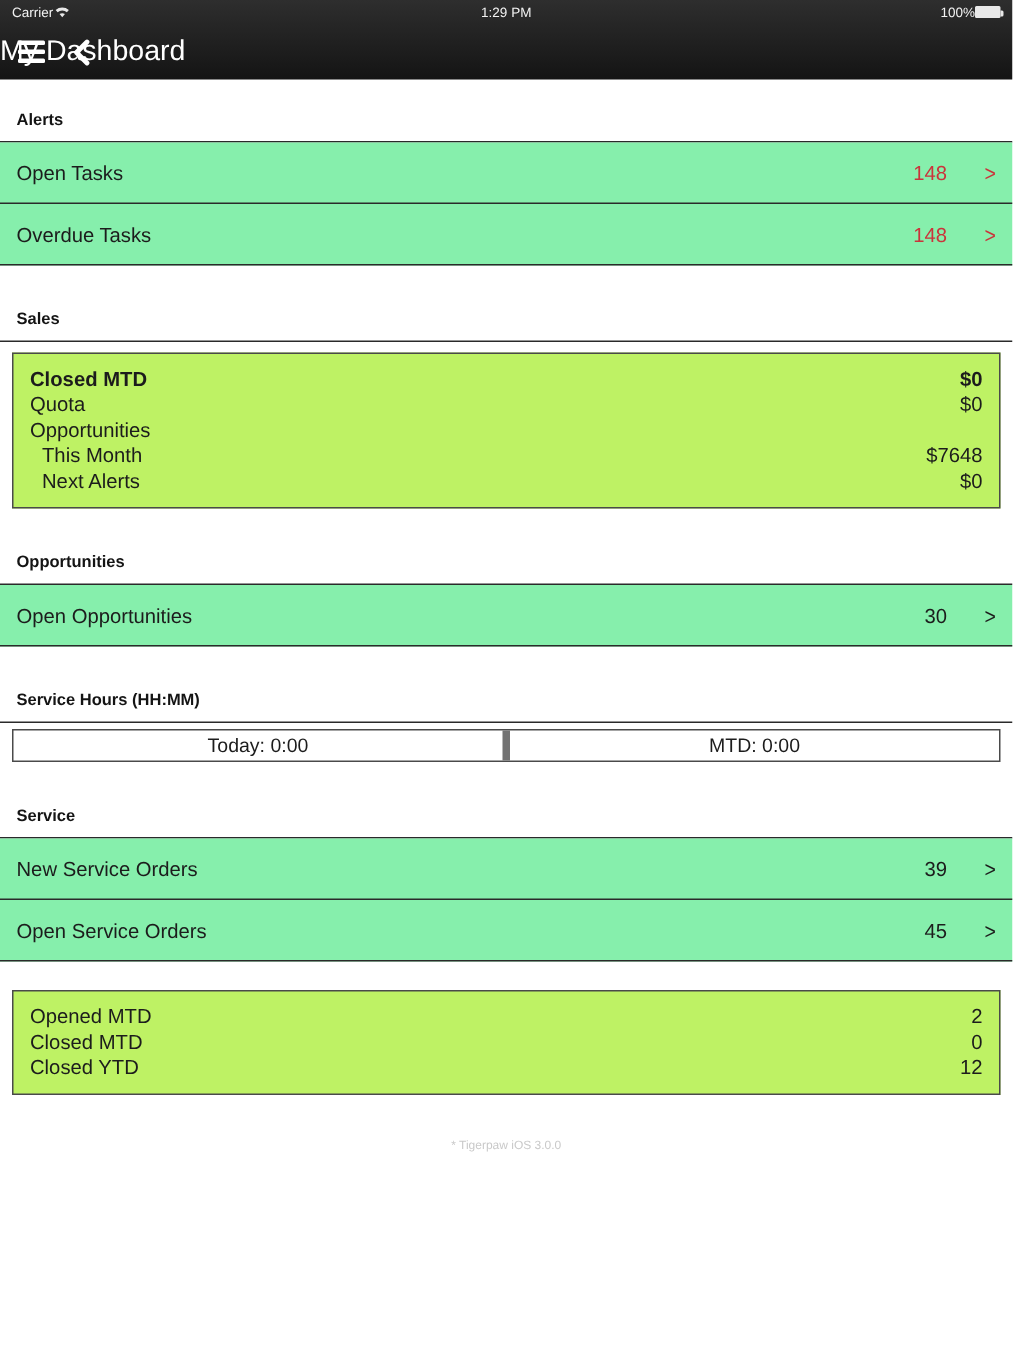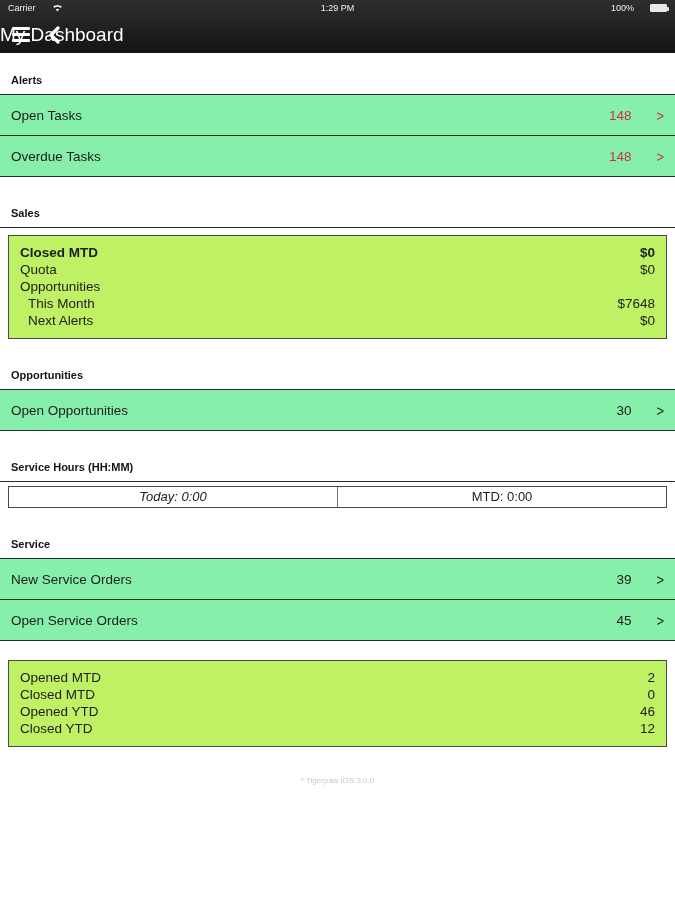--- a/index.html
+++ b/index.html
@@ -20,21 +20,21 @@
   }
   .status-bar {
     height: 16px;
     display: flex;
     align-items: center;
     justify-content: space-between;
     padding: 0 8px;
     font-size: 9px;
     position: relative;
   }
-  .status-left, .status-right { display: flex; align-items: center; gap: 16px; }
+  .status-left, .status-right { display: flex; align-items: center; gap: 0; }
   .status-time {
     position: absolute; left: 0; right: 0; text-align: center;
   }
   .wifi-icon svg { display: block; }
   .battery-icon {
     width: 17px; height: 8px;
     border: 1px solid #e8e8e8; border-radius: 1px;
     position: relative;
     background: #e8e8e8;
   }
@@ -114,21 +114,21 @@
     border: 1px solid #4a4a4a;
     display: flex;
     font-size: 13px;
     background: #fff;
   }
   .hours-cell {
     flex: 1;
     text-align: center;
     padding: 2px 0 3px;
   }
-  .hours-cell:first-child { border-right: 1px solid #737373; font-style: italic; }
+  .hours-cell:first-child { border-right: 5px solid #737373; }
 
   
   .footer-version {
     margin-top: 29px;
     text-align: center;
     font-size: 8px;
     color: #c9c9c9;
   }
 </style>
 </head>
@@ -249,24 +249,20 @@
     <div class="box" style="margin-top:19px">
       <div class="box-row">
         <span>Opened MTD</span>
         <span>2</span>
       </div>
       <div class="box-row">
         <span>Closed MTD</span>
         <span>0</span>
       </div>
       <div class="box-row">
-        <span>Opened YTD</span>
-        <span>46</span>
-      </div>
-      <div class="box-row">
         <span>Closed YTD</span>
         <span>12</span>
       </div>
     </div>
   </section>
 
   <div class="footer-version">* Tigerpaw iOS 3.0.0</div>
 
 </div>
 

